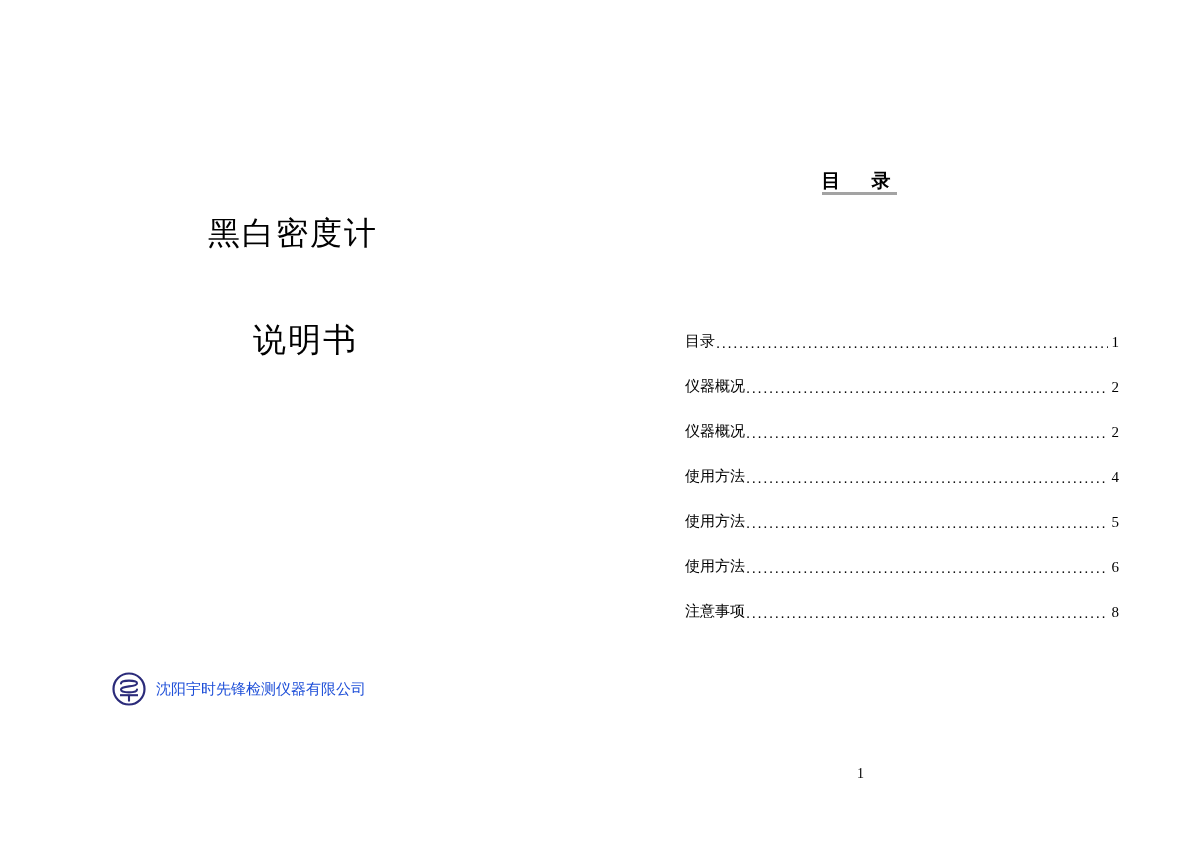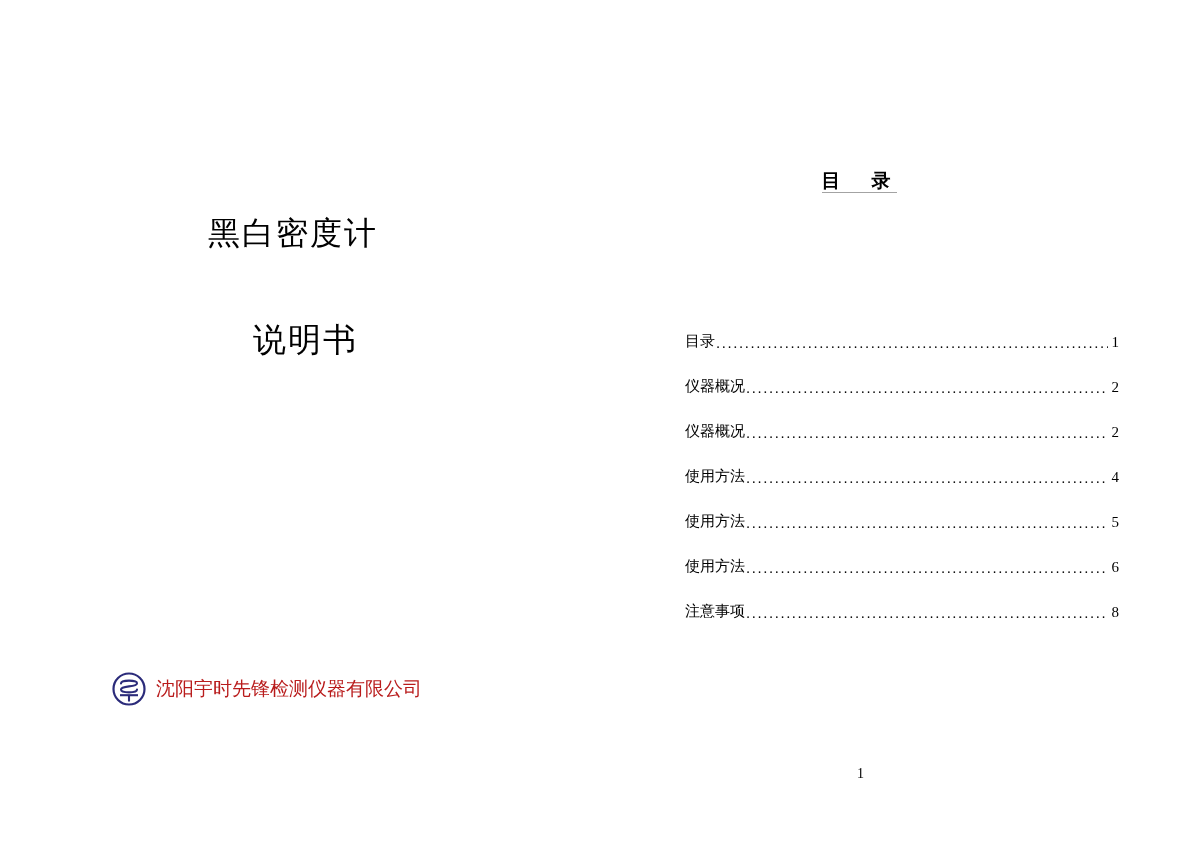--- a/index.html
+++ b/index.html
@@ -54,23 +54,23 @@
     display: flex;
     align-items: center;
     gap: 10px;
   }
   .logo {
     width: 34px;
     height: 34px;
     flex: 0 0 auto;
   }
   .company-name {
-    font-size: 19px;
+    font-size: 15px;
     font-family: "DejaVu Sans", "Liberation Sans", sans-serif;
-    color: #b91c1c;
+    color: #1d4ed8;
     letter-spacing: 0px;
     white-space: nowrap;
   }
 
   
   .toc {
     position: absolute;
     left: 600px;
     top: 0;
     width: 600px;
@@ -80,21 +80,21 @@
     position: absolute;
     left: 0;
     right: 82px;
     top: 168px;
     text-align: center;
     font-size: 19px;
     font-weight: bold;
     font-family: "DejaVu Serif", "Liberation Serif", serif;
   }
   .toc-heading span {
-    border-bottom: 1px solid #a3a3a3;
+    border-bottom: 3px solid #a3a3a3;
     padding-bottom: 1px;
     letter-spacing: 6px;
   }
 
   .toc-list {
     position: absolute;
     left: 85px;
     top: 306px;
     width: 434px;
   }

